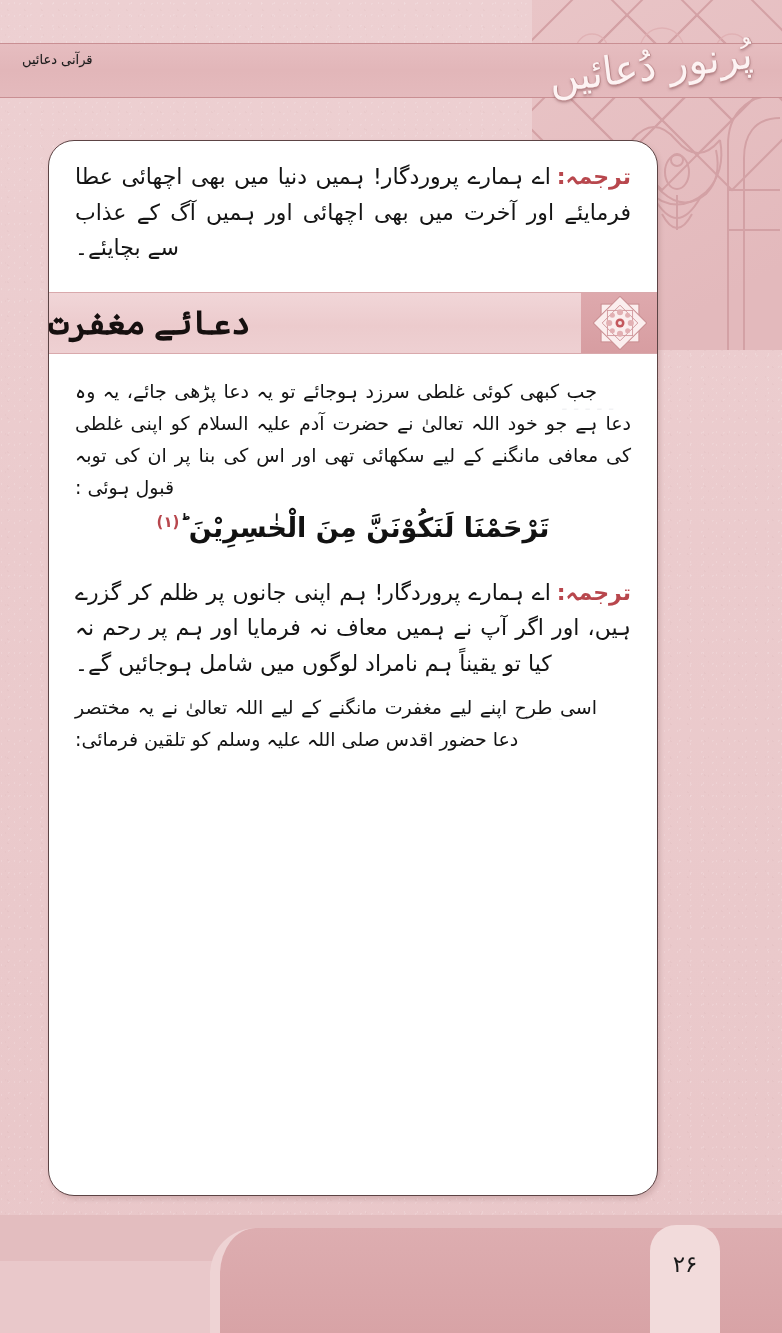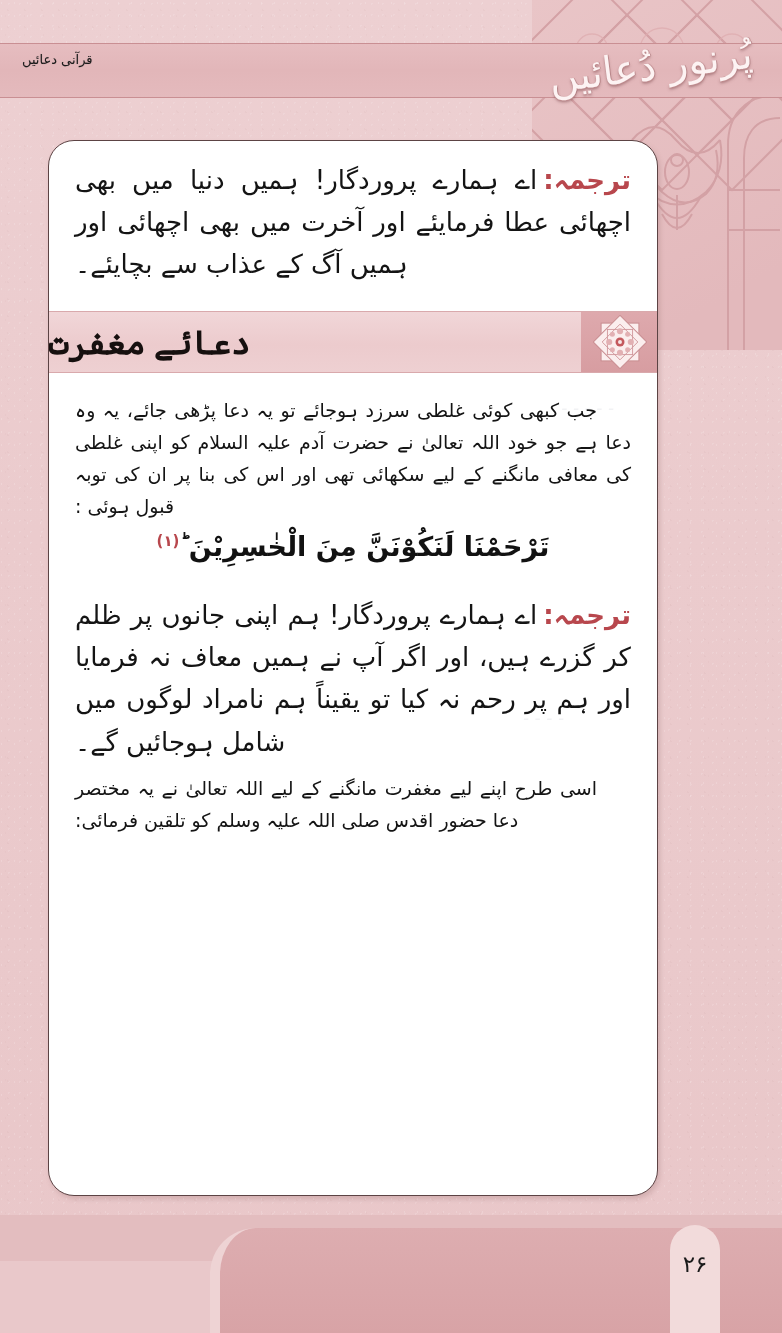--- a/index.html
+++ b/index.html
@@ -112,21 +112,21 @@
     padding: 18px 26px 0 26px;
     height: 100%;
     box-sizing: border-box;
   }
 
   
   .tr-block {
     direction: rtl;
     text-align: justify;
     text-align-last: left;
-    font-size: 26px;
+    font-size: 22px;
     line-height: 1.62;
     color: #141414;
     font-family: "DejaVu Sans", sans-serif;
   }
   .tr-label {
     color: #b8474d;
     font-weight: 700;
     margin-left: 6px;
   }
   .para {
@@ -237,21 +237,21 @@
     left: 210px; bottom: 0;
     width: 572px; height: 105px;
     background: linear-gradient(180deg,#ddadb0 0%, #d8a3a6 100%);
     border-top-left-radius: 46px;
     border-left: 10px solid #eed3d4;
   }
   .page-number-tab {
     position: absolute;
     right: 62px;
     bottom: 0;
-    width: 50px;
+    width: 70px;
     height: 108px;
     background: #f2dbdb;
     border-top-left-radius: 26px;
     border-top-right-radius: 26px;
     display: flex;
     align-items: flex-start;
     justify-content: center;
     padding-top: 26px;
     box-sizing: border-box;
   }

